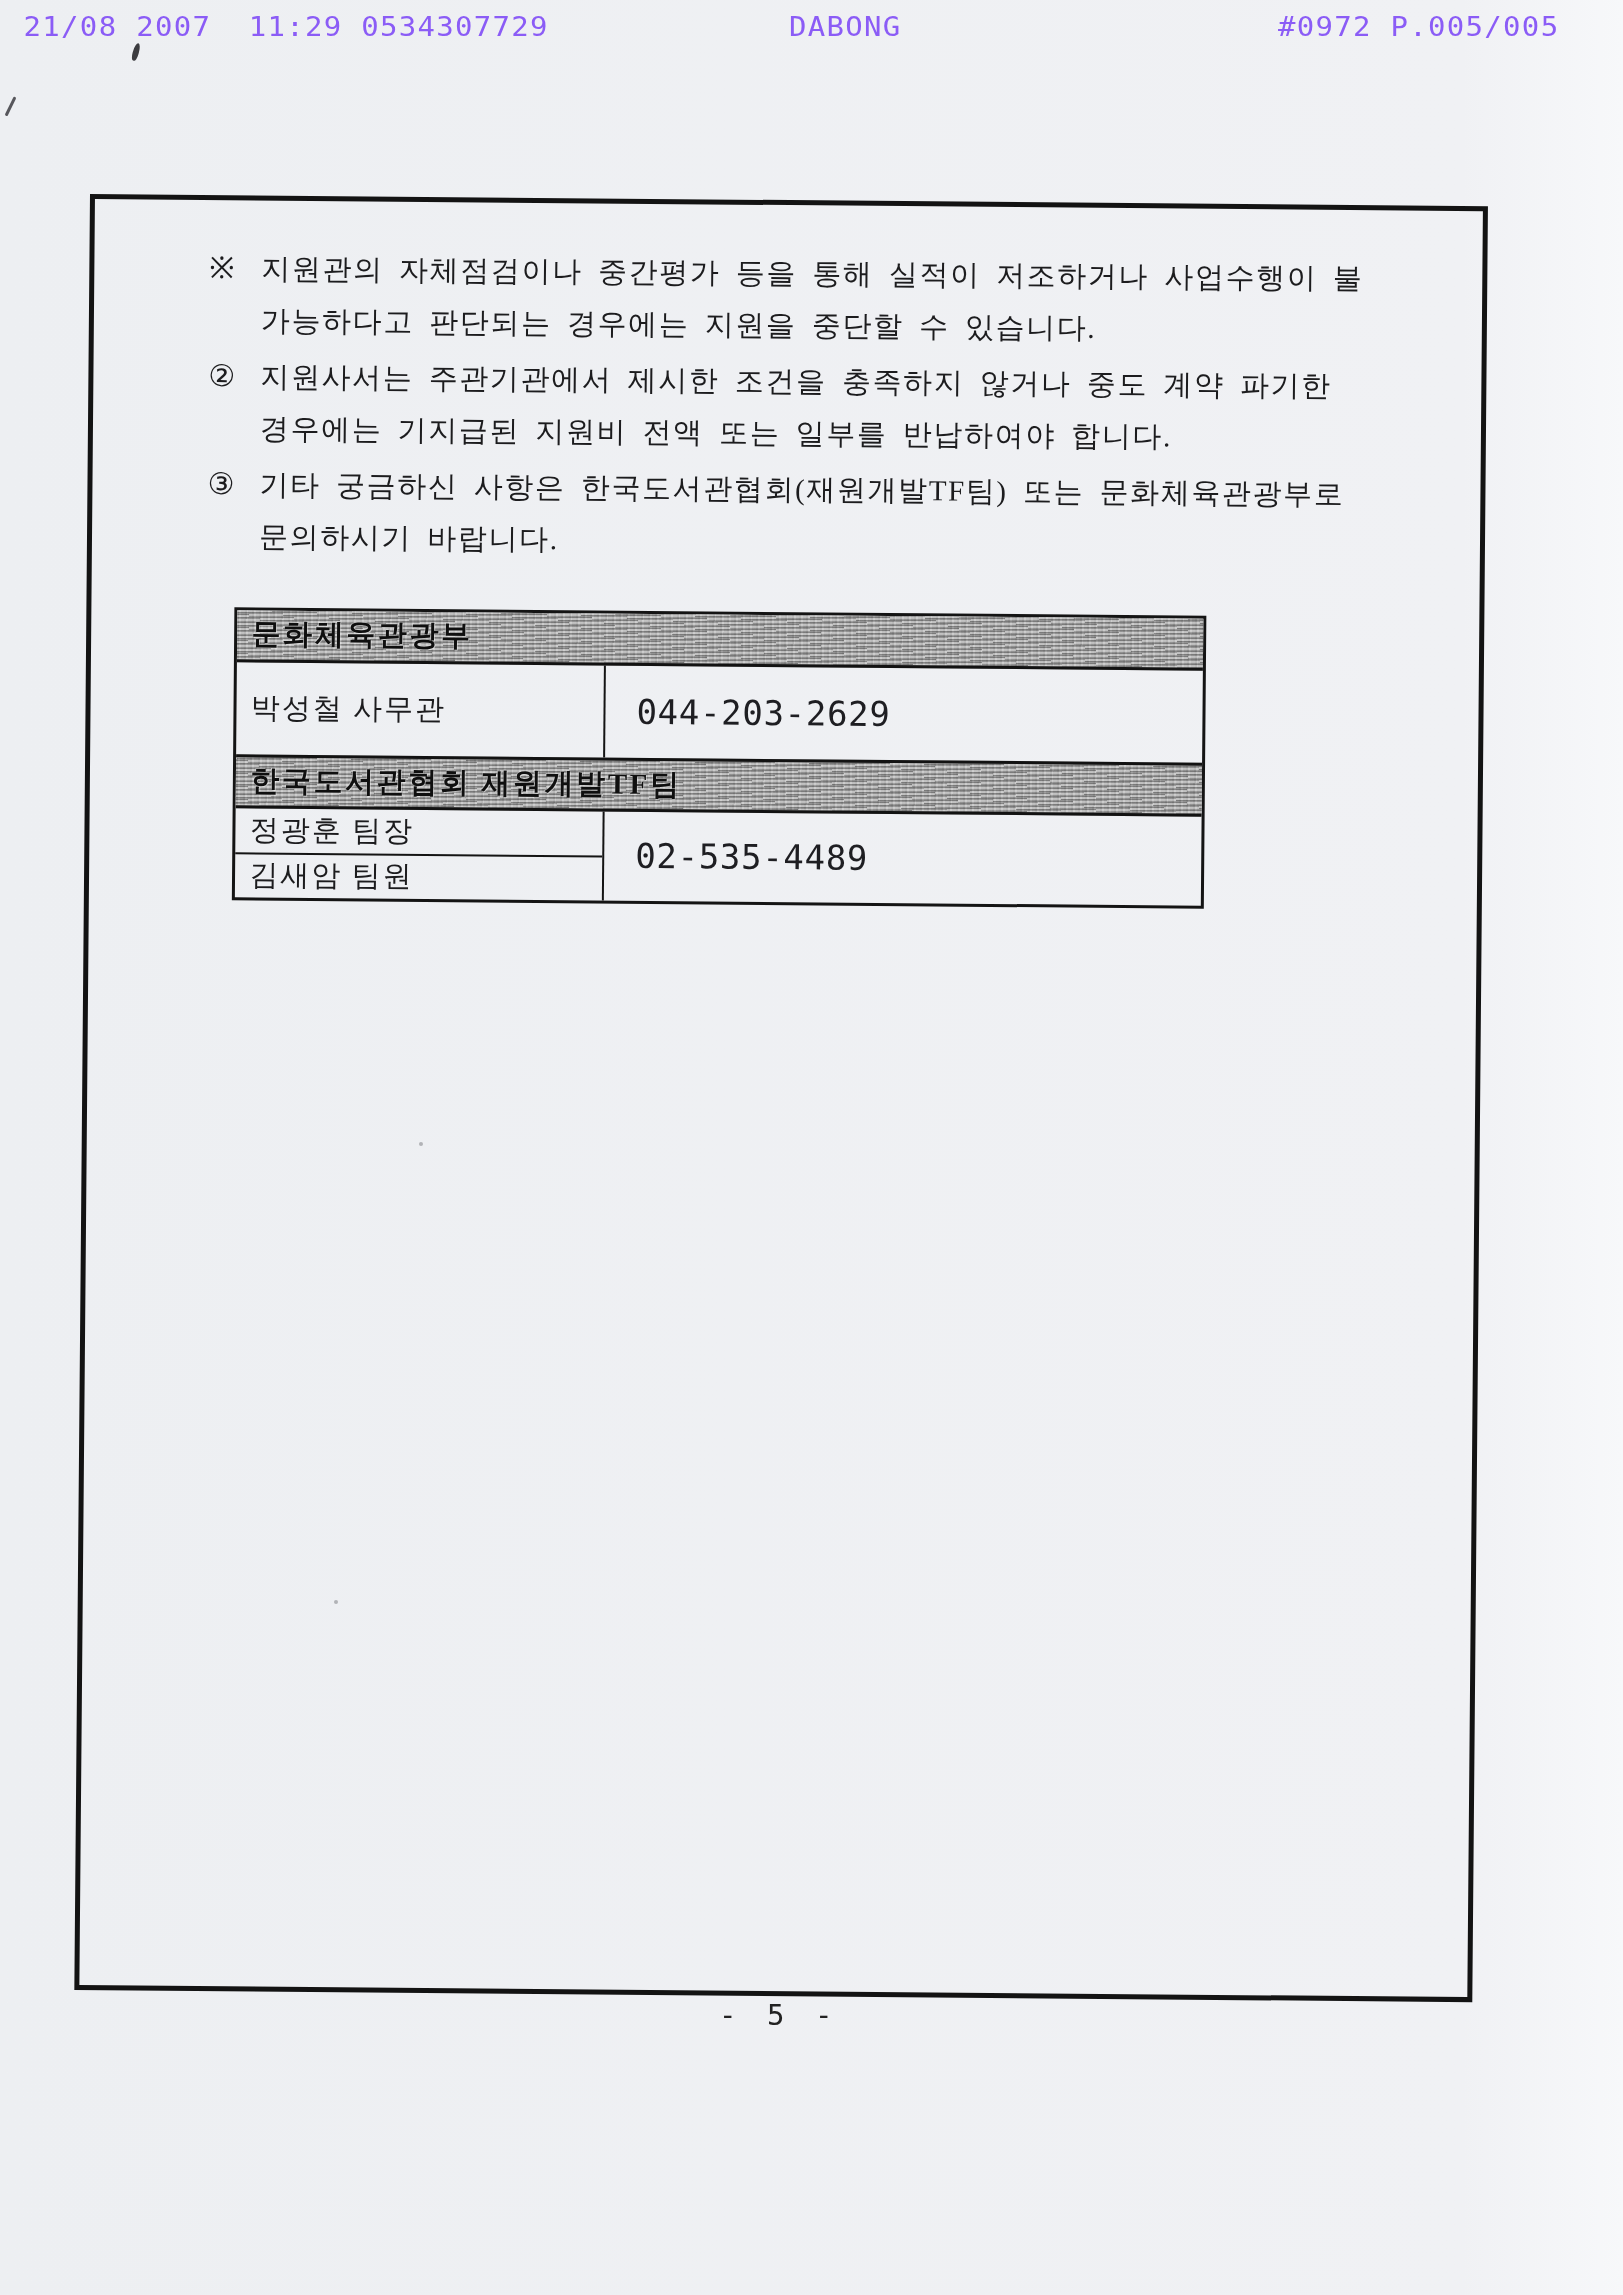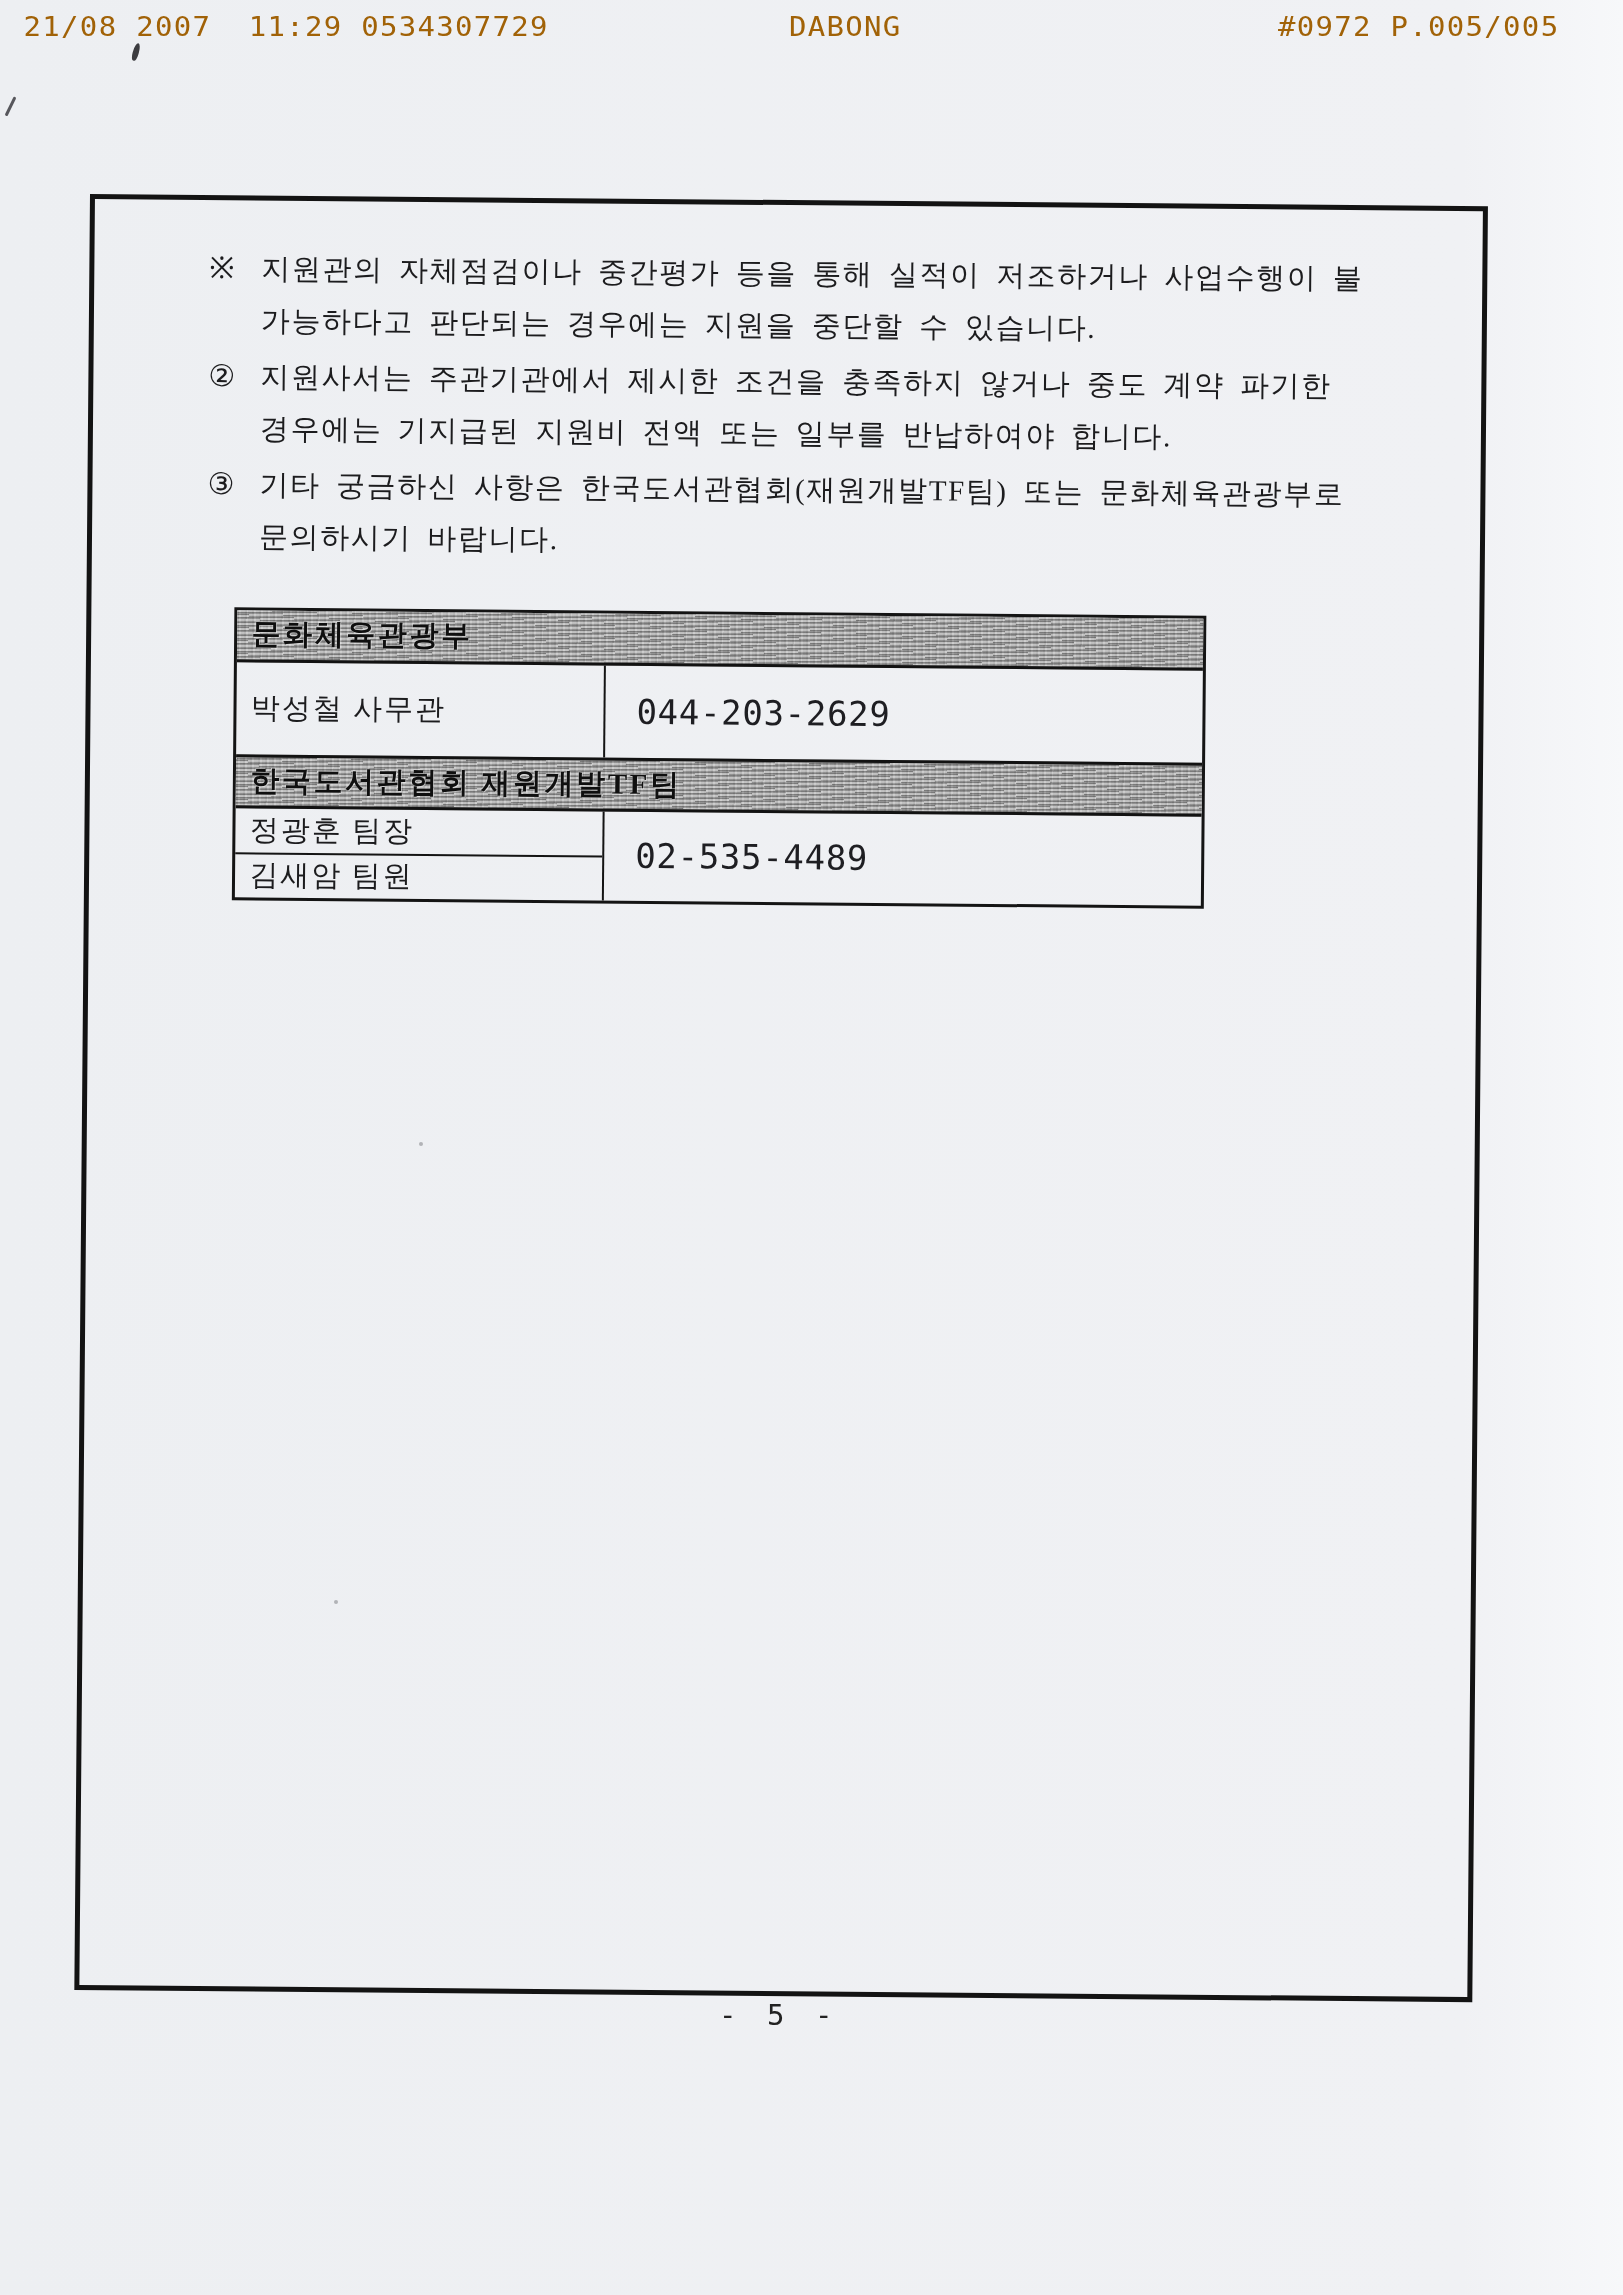--- a/index.html
+++ b/index.html
@@ -7,21 +7,21 @@
   body {
     position:relative;
     font-family:"Liberation Serif", serif;
     color:#1c1c1e;
     background:linear-gradient(90deg,#edeff2 0%,#f0f1f4 90%,#f7f8fa 100%);
     overflow:hidden;
   }
 
   
   .fax-header { position:absolute; top:10.5px; left:0; width:100%; height:39px;
-    font-family:"DejaVu Sans Mono", monospace; font-size:29px; color:#a16207; }
+    font-family:"DejaVu Sans Mono", monospace; font-size:29px; color:#8b5cf6; }
   .fax-header span { position:absolute; top:0; white-space:pre; letter-spacing:1.3px;
     transform:scaleY(0.92); transform-origin:top left; }
   .fax-left   { left:23.6px; }
   .fax-center { left:789px; }
   .fax-right  { left:1278px; }
 
   
   .artifact-comma { position:absolute; left:133px; top:43px; width:5.9px; height:17.7px;
     background:#3c3c40; border-radius:60% 60% 50% 50%; transform:rotate(16deg); }
   .artifact-tick { position:absolute; left:8.5px; top:96px; width:3.3px; height:21px;

